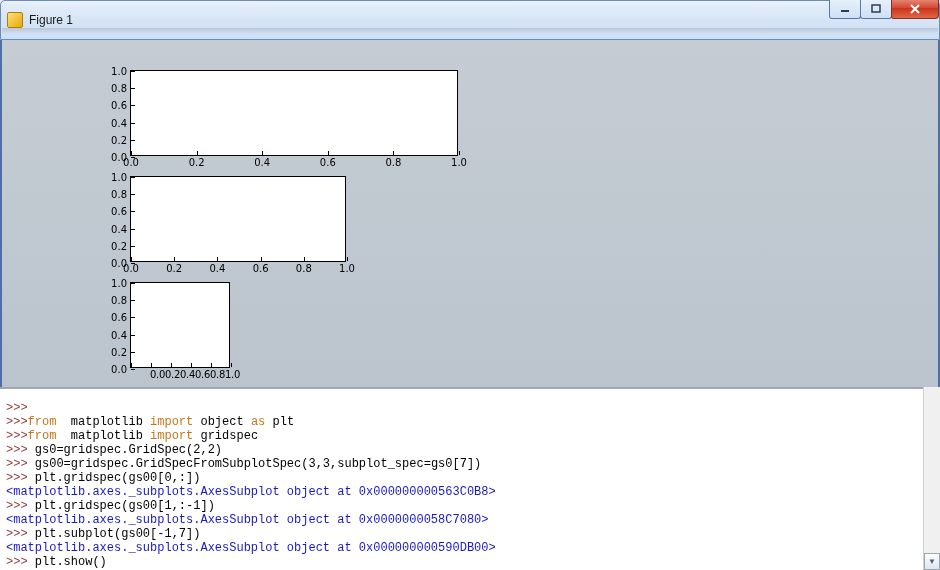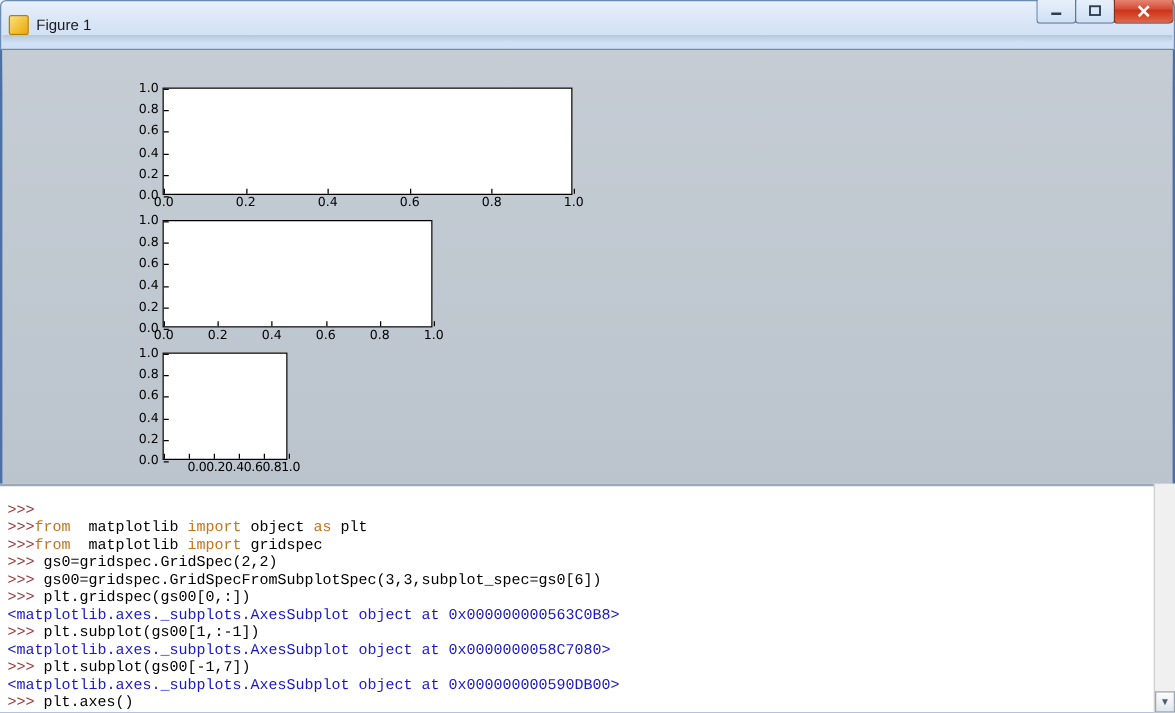--- a/index.html
+++ b/index.html
@@ -236,27 +236,27 @@
       <div class="tickmark-x-in" style="left: 80px;"></div>
       <div class="tickmark-x-in" style="left: 100px;"></div>
     </div>
 
 </div>
 
 <div class="console" id="console"><span class="prompt">&gt;&gt;&gt;</span><span></span>
 <span class="prompt">&gt;&gt;&gt;</span><span class="kw">from</span><span class="">  matplotlib </span><span class="kw">import</span><span class=""> object </span><span class="kw">as</span><span class=""> plt</span>
 <span class="prompt">&gt;&gt;&gt;</span><span class="kw">from</span><span class="">  matplotlib </span><span class="kw">import</span><span class=""> gridspec</span>
 <span class="prompt">&gt;&gt;&gt;</span><span> gs0=gridspec.GridSpec(2,2)</span>
-<span class="prompt">&gt;&gt;&gt;</span><span> gs00=gridspec.GridSpecFromSubplotSpec(3,3,subplot_spec=gs0[6])</span>
+<span class="prompt">&gt;&gt;&gt;</span><span> gs00=gridspec.GridSpecFromSubplotSpec(3,3,subplot_spec=gs0[7])</span>
 <span class="prompt">&gt;&gt;&gt;</span><span> plt.gridspec(gs00[0,:])</span>
 <span class="out">&lt;matplotlib.axes._subplots.AxesSubplot object at 0x000000000563C0B8&gt;</span>
-<span class="prompt">&gt;&gt;&gt;</span><span> plt.subplot(gs00[1,:-1])</span>
+<span class="prompt">&gt;&gt;&gt;</span><span> plt.gridspec(gs00[1,:-1])</span>
 <span class="out">&lt;matplotlib.axes._subplots.AxesSubplot object at 0x0000000058C7080&gt;</span>
 <span class="prompt">&gt;&gt;&gt;</span><span> plt.subplot(gs00[-1,7])</span>
 <span class="out">&lt;matplotlib.axes._subplots.AxesSubplot object at 0x000000000590DB00&gt;</span>
-<span class="prompt">&gt;&gt;&gt;</span><span> plt.axes()</span>
+<span class="prompt">&gt;&gt;&gt;</span><span> plt.show()</span>
 </div>
 
 <div class="scrollbar">
   <div class="sb-btn">
     <span>▼</span>
   </div>
 </div>
 
 </body></html>

